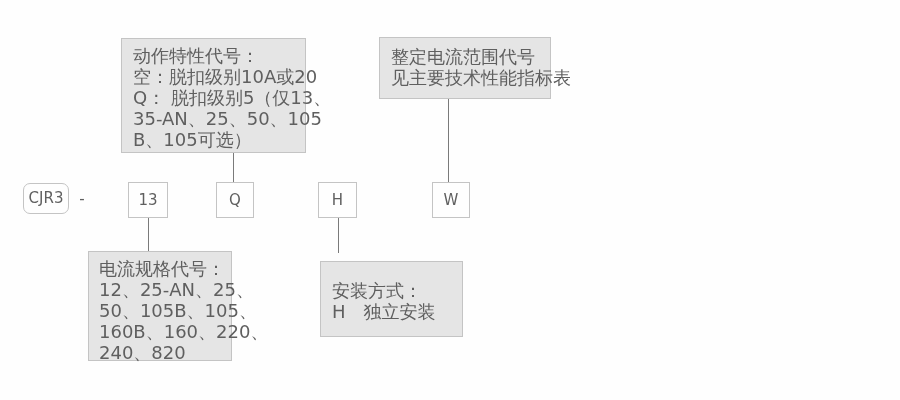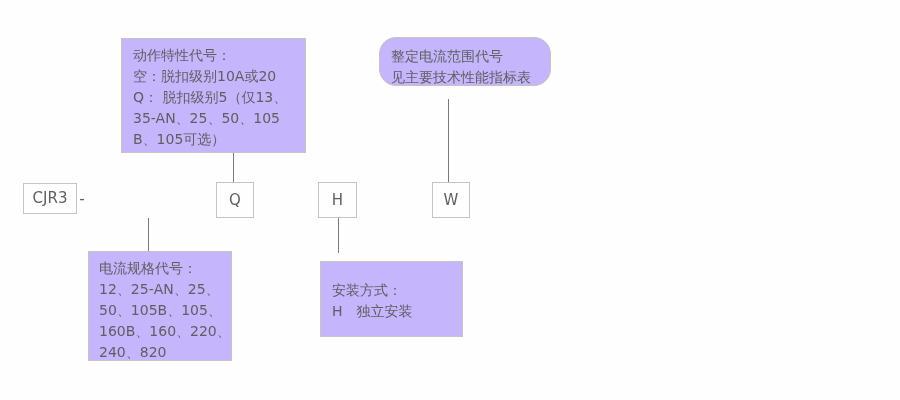--- a/index.html
+++ b/index.html
@@ -13,22 +13,22 @@
     height: 400px;
     background: #fefefe;
     font-family: "DejaVu Sans", "Liberation Sans", sans-serif;
     color: #5f5f5f;
     overflow: hidden;
   }
   .callout {
     position: absolute;
     box-sizing: border-box;
     border: 1px solid #c4c4c4;
-    background: #c4b5fd;
-    font-size: 14px;
+    background: #e5e5e5;
+    font-size: 18px;
     line-height: 21px;
   }
   .callout .line {
     white-space: pre;
   }
   .codebox {
     position: absolute;
     box-sizing: border-box;
     border: 1px solid #c4c4c4;
     background: #fefefe;
@@ -45,24 +45,24 @@
     justify-content: center;
     font-size: 15px;
   }
   .connector {
     position: absolute;
     width: 1px;
     background: #7a7a7a;
   }
   
   .box-action   { left: 121px; top: 38px;  width: 185px; height: 115px; padding: 6px 4px 0 11px; }
-  .box-range    { left: 379px; top: 37px;  width: 172px; height: 49px;  padding: 8px 4px 0 11px; border-radius: 17px; }
+  .box-range    { left: 379px; top: 37px;  width: 172px; height: 62px;  padding: 8px 4px 0 11px; }
   .box-current  { left: 88px;  top: 251px; width: 144px; height: 110px; padding: 6px 16px 0 10px; }
   .box-install  { left: 320px; top: 253px; width: 143px; height: 76px;  padding: 18px 4px 0 11px; margin-top: 8px; }
-  .box-series   { left: 23px;  top: 183px; width: 54px;  height: 31px; }
+  .box-series   { left: 23px;  top: 183px; width: 46px;  height: 31px; border-radius: 7px; }
   .sep-dash     { left: 75px;  top: 183px; width: 14px;  height: 31px; }
   .box-seg13    { left: 128px; top: 182px; width: 40px;  height: 36px; }
   .box-segq     { left: 216px; top: 182px; width: 38px;  height: 36px; }
   .box-segh     { left: 318px; top: 182px; width: 39px;  height: 36px; }
   .box-segw     { left: 432px; top: 182px; width: 38px;  height: 36px; }
   .conn-action  { left: 233px; top: 153px; height: 29px; }
   .conn-range   { left: 448px; top: 99px;  height: 83px; }
   .conn-current { left: 148px; top: 218px; height: 33px; }
   .conn-install { left: 338px; top: 218px; height: 35px; }
 </style>
@@ -81,20 +81,23 @@
 
   <div class="callout box-range">
     <div class="line">整定电流范围代号</div>
     <div class="line">见主要技术性能指标表</div>
   </div>
 
   <div class="codebox box-series">
     <span>CJR3</span>
   </div>
   <div class="dash sep-dash">-</div>
+  <div class="codebox box-seg13">
+    <span>13</span>
+  </div>
   <div class="codebox box-segq">
     <span>Q</span>
   </div>
   <div class="codebox box-segh">
     <span>H</span>
   </div>
   <div class="codebox box-segw">
     <span>W</span>
   </div>
 

